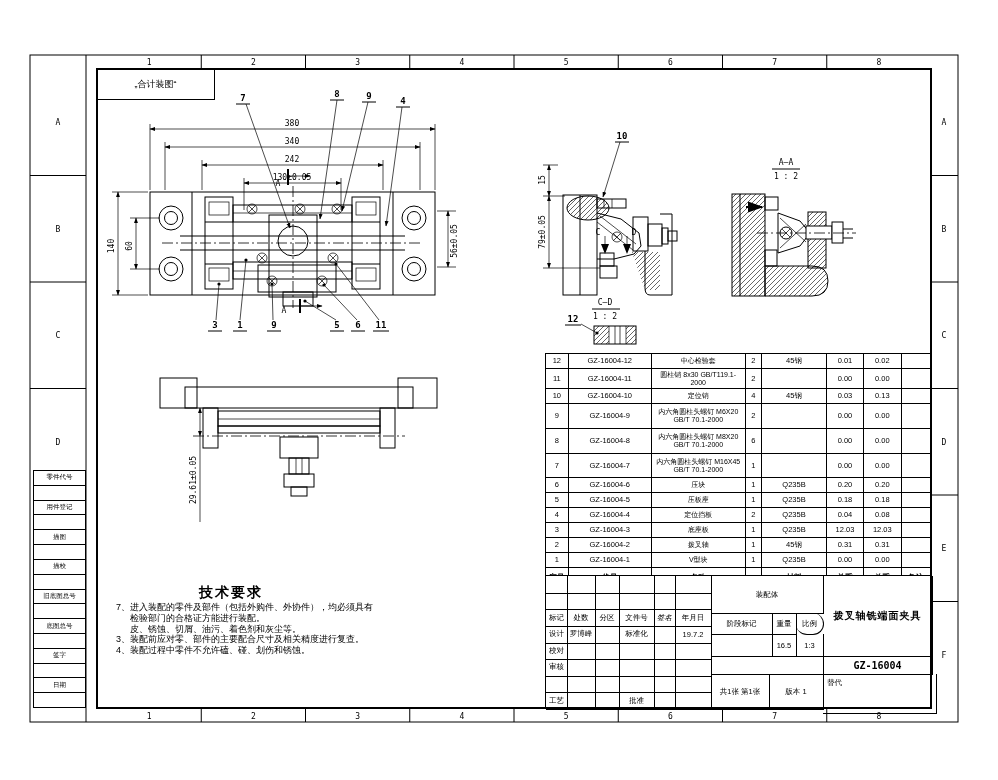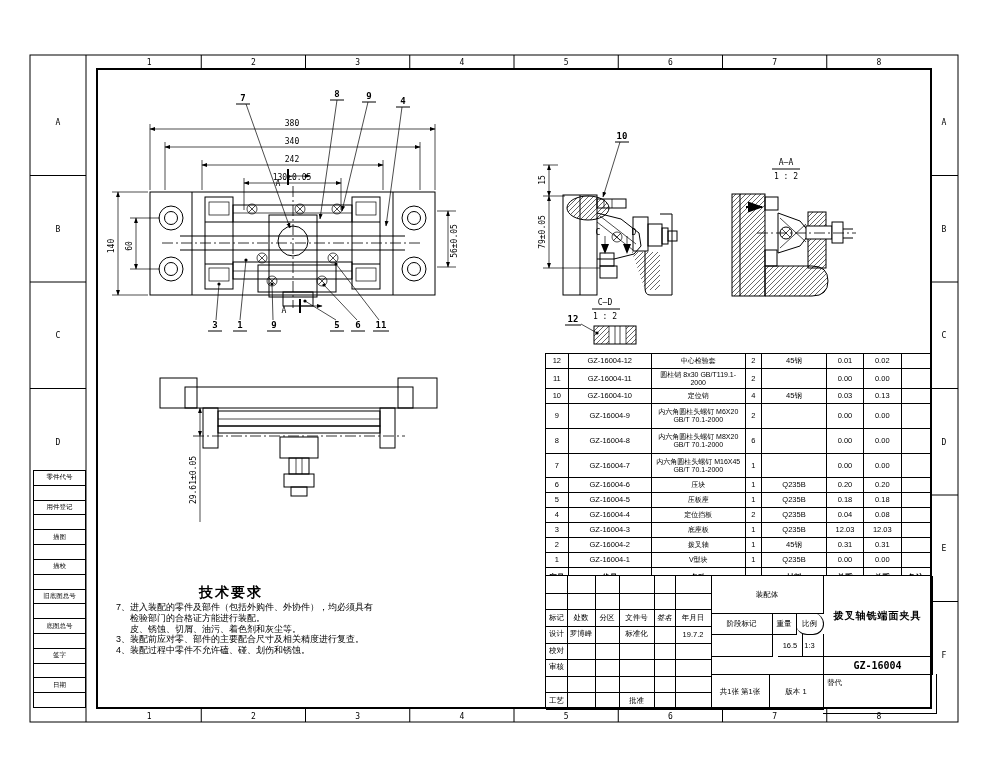--- a/index.html
+++ b/index.html
@@ -359,20 +359,23 @@
     <rect x="806" y="226" width="26" height="13" class="wh"></rect>
     <rect x="832" y="222" width="11" height="21" class="wh"></rect>
     <line x1="843" y1="229" x2="853" y2="229" class="s"></line>
         <line x1="843" y1="238" x2="853" y2="238" class="s"></line>
     <line x1="757" y1="233" x2="856" y2="233" class="thin cl"></line>
     <path d="M765,266 L812,266 Q828,266 828,281 Q828,296 812,296 L765,296 Z" class="ht"></path>
     <rect x="765" y="250" width="12" height="16" class="s"></rect>
   </g>
 </svg>
 
+<div id="cornerbox" class="abs">
+  <span>„合计装图“</span>
+</div>
 
 <div id="margin-col" class="abs">
       <div class="mrow">
         <span>零件代号</span>
       </div>
       <div class="mrow"></div>
       <div class="mrow">
         <span>用件登记</span>
       </div>
       <div class="mrow"></div>
@@ -593,21 +596,21 @@
       <div class="tbcell" style="left: 21px; top: 116.375px; width: 28px; height: 16.625px;"></div>
       <div class="tbcell" style="left: 49px; top: 116.375px; width: 24px; height: 16.625px;"></div>
       <div class="tbcell" style="left: 73px; top: 116.375px; width: 35px; height: 16.625px;">批准</div>
       <div class="tbcell" style="left: 108px; top: 116.375px; width: 21px; height: 16.625px;"></div>
       <div class="tbcell" style="left: 129px; top: 116.375px; width: 36px; height: 16.625px;"></div>
       <div class="tbcell" style="left: 165px; top: 0px; width: 112px; height: 37px;">装配体</div>
       <div class="tbcell" style="left: 165px; top: 37px; width: 61px; height: 21px;">阶段标记</div>
       <div class="tbcell" style="left: 226px; top: 37px; width: 24px; height: 21px;">重量</div>
       <div class="tbcell" style="left: 250px; top: 37px; width: 27px; height: 21px; border-radius: 11px;">比例</div>
       <div class="tbcell" style="left: 165px; top: 58px; width: 61px; height: 22px;"></div>
-      <div class="tbcell" style="left: 232px; top: 58px; width: 24px; height: 22px;">16.5</div>
+      <div class="tbcell" style="left: 226px; top: 58px; width: 24px; height: 22px;">16.5</div>
       <div class="tbcell" style="left: 250px; top: 58px; width: 27px; height: 22px;">1:3</div>
       <div class="tbcell big" style="left: 277px; top: 0px; width: 109px; height: 80px;">拨叉轴铣端面夹具</div>
       <div class="tbcell" style="left: 165px; top: 80px; width: 112px; height: 18px;"></div>
       <div class="tbcell mono" style="left: 277px; top: 80px; width: 109px; height: 18px;">GZ-16004</div>
       <div class="tbcell" style="left: 165px; top: 98px; width: 58px; height: 35px;">共1张 第1张</div>
       <div class="tbcell" style="left: 223px; top: 98px; width: 54px; height: 35px;">版本  1</div>
       <div class="tbcell left" style="left: 277px; top: 98px; width: 109px; height: 35px;">替代</div>
     </div>
 
 </div>

